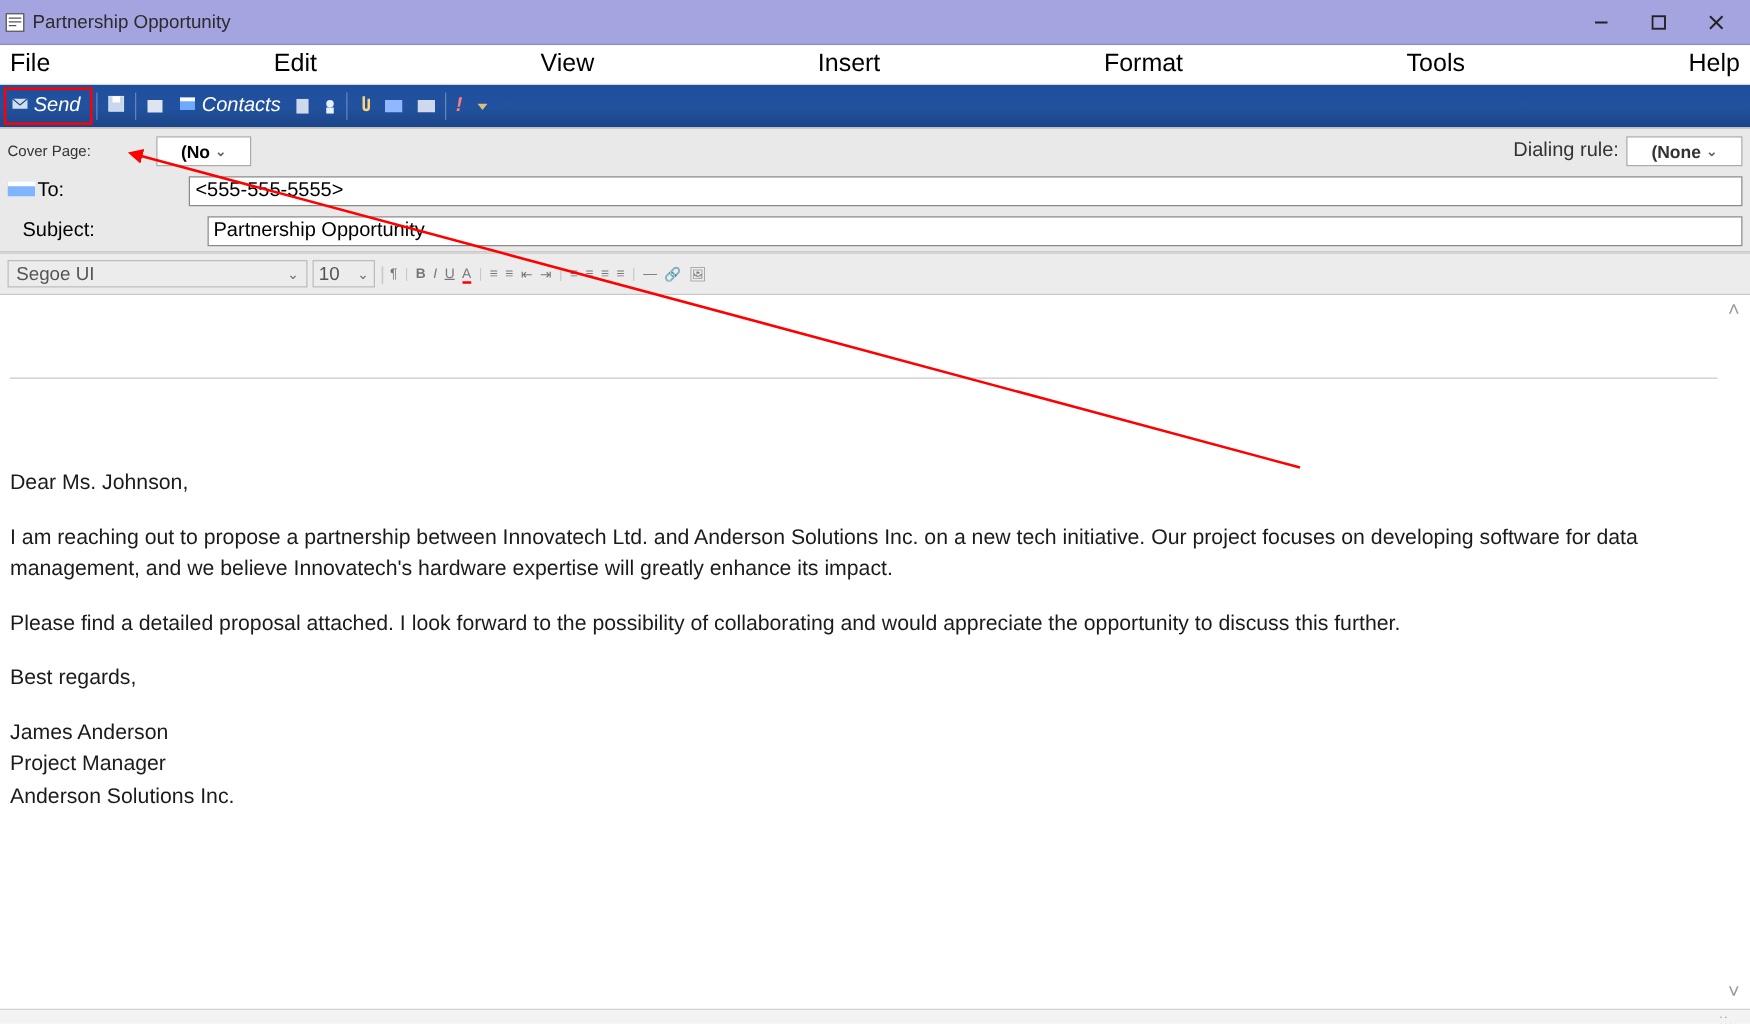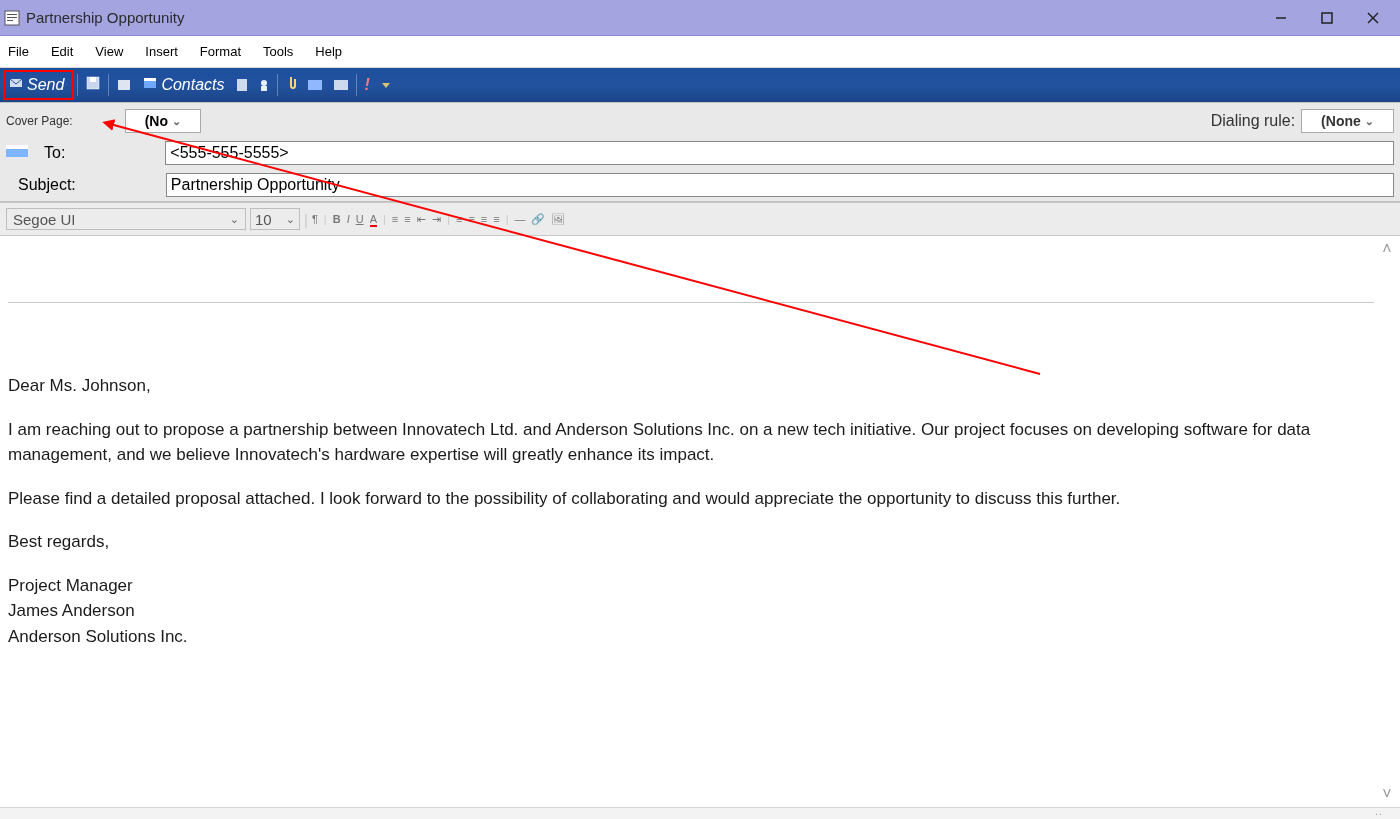--- a/index.html
+++ b/index.html
@@ -17,22 +17,23 @@
   .titlebar .title { font-size:15px; }
   .winbtns { margin-left:auto; display:flex; }
   .winbtns .wb { width:46px; height:30px; display:flex; align-items:center; justify-content:center; font-size:14px; }
   .menubar {
     height: 32px;
     background: #ffffff;
     display:flex;
     align-items:center;
     gap:22px;
     padding: 0 8px;
-    font-size:13px;
+    font-size:20px;
     border-bottom:1px solid #d8d8d8;
+    justify-content:space-between;
   }
   .menubar span { cursor:default; }
   .toolbar {
     height: 34px;
     background: linear-gradient(#1e4f9c,#22529f 50%,#1c4588);
     display:flex;
     align-items:center;
     color:#fff;
     font-size:16px;
     padding-left:2px;
@@ -56,21 +57,21 @@
   }
   .row { display:flex;align-items:center;height:28px;gap:6px;}
   .coverpage .label { font-size:12px;color:#333; }
   .selectbox {
     display:inline-flex;align-items:center;
     background:#fff;border:1px solid #aaa;height:24px;padding:0 19px;font-size:14px;
     gap:4px;
     font-weight:bold;
   }
   .rowTo { margin-top:4px; }
-  .rowTo .tolabel { display:flex;align-items:center;gap:16px;font-size:16px; }
+  .rowTo .tolabel { display:flex;align-items:center;gap:2px;font-size:16px; }
   .rowTo input, .rowSubject input {
     flex:1;border:1px solid #888;background:#fff;height:24px;font-size:16px;padding:0 4px;font-family:inherit;
   }
   .rowSubject { margin-top:4px;margin-left:12px; }
   .rowSubject .label { font-size:16px; }
   .formatbar {
     height:28px;
     background:#ececec;
     border-top:1px solid #c9c9c9;
     border-bottom:1px solid #c9c9c9;
@@ -289,22 +290,22 @@
   </div>
 </div>
 
 <div class="editor">
   <div class="editor-inner">
     <hr>
     <p>Dear Ms. Johnson,</p>
     <p>I am reaching out to propose a partnership between Innovatech Ltd. and Anderson Solutions Inc. on a new tech initiative. Our project focuses on developing software for data management, and we believe Innovatech's hardware expertise will greatly enhance its impact.</p>
     <p>Please find a detailed proposal attached. I look forward to the possibility of collaborating and would appreciate the opportunity to discuss this further.</p>
     <p>Best regards,</p>
+    <p style="margin-bottom:0">James Anderson</p>
     <p style="margin:0">Project Manager</p>
-    <p style="margin-bottom:0">James Anderson</p>
     <p style="margin:0">Anderson Solutions Inc.</p>
   </div>
   <div class="scrollbar">
     <span class="sarrow">˄</span>
     <span class="sarrow">˅</span>
   </div>
 </div>
 
 <div class="statusbar">
   <div class="grip">..<br>....<br>......</div>

